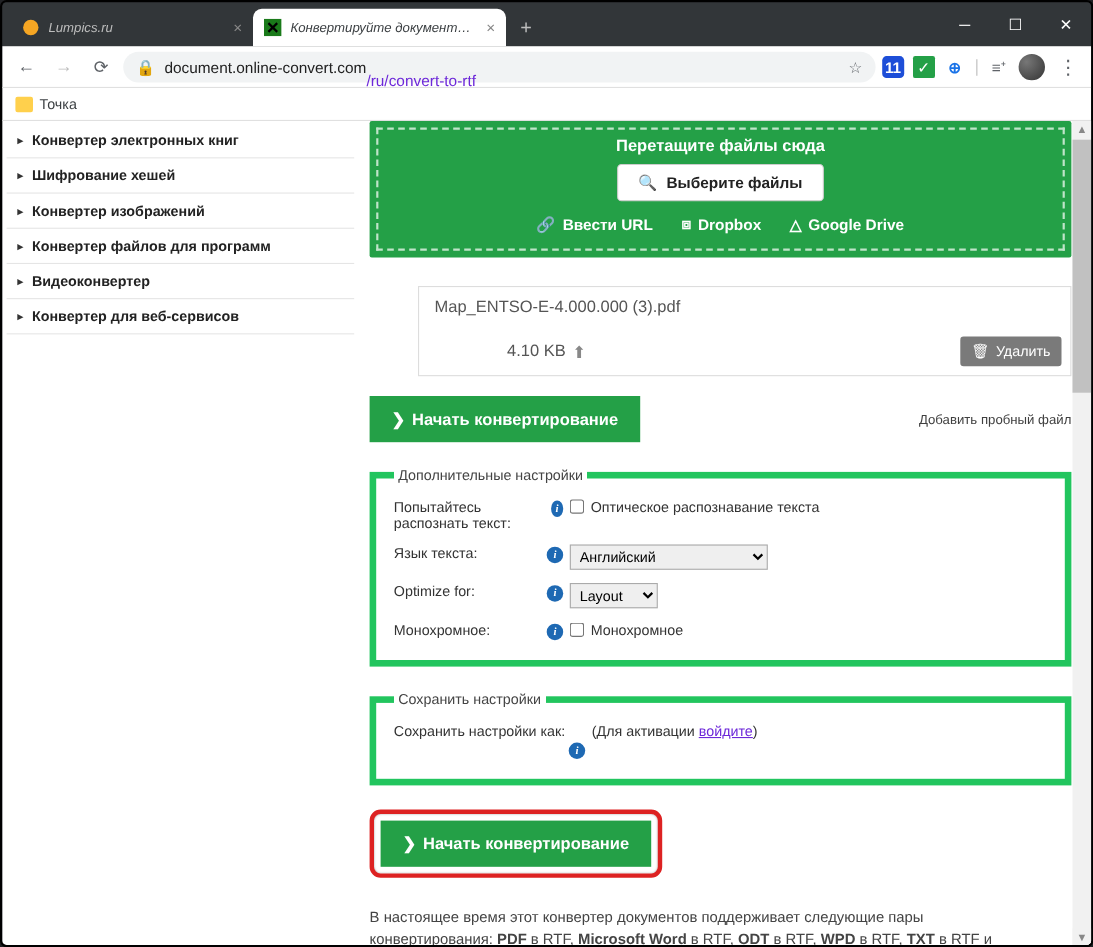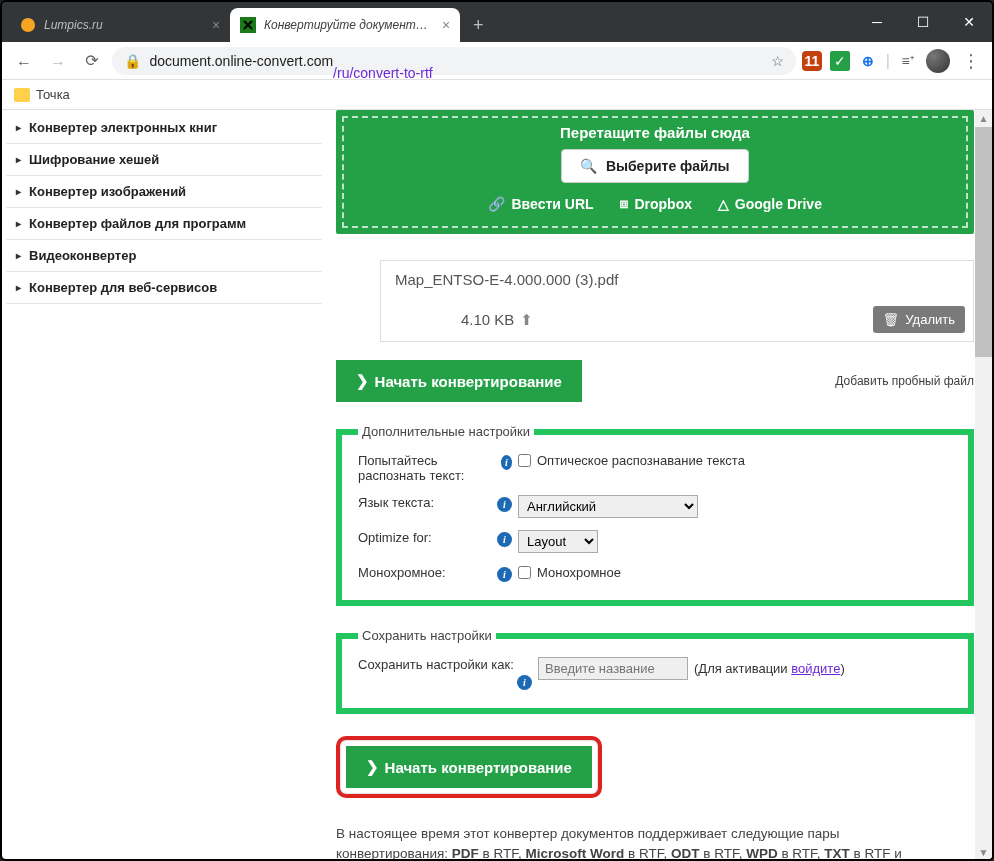--- a/index.html
+++ b/index.html
@@ -18,21 +18,21 @@
 .addrbar { background: #fff; height: 38px; display: flex; align-items: center; padding: 0 8px; gap: 6px; border-bottom: 1px solid #e0e0e0; }
 .navbtn { width: 28px; height: 28px; display: flex; align-items: center; justify-content: center; border-radius: 50%; cursor: pointer; color: #5f6368; }
 .navbtn.disabled { color: #bdbdbd; }
 .addressbox { flex: 1; height: 28px; background: #f1f3f4; border-radius: 14px; display: flex; align-items: center; padding: 0 12px; color: #202124; font-size: 14px; }
 .addressbox .lock { margin-right: 8px; color: #5f6368; }
 .addressbox .domain { color: #212121; }
 .addressbox .path { color: #6d28d9; margin-top: 24px; }
 .addressbox .star { margin-left: auto; color: #5f6368; }
 .exticons { display: flex; align-items: center; gap: 8px; }
 .exticons .ico { width: 20px; height: 20px; display: flex; align-items: center; justify-content: center; font-size: 14px; }
-.ext-red { background:#c2410c; color:#fff; border-radius:4px; font-size:9px; font-weight:bold; }
+.ext-red { background:#1d4ed8; color:#fff; border-radius:4px; font-size:9px; font-weight:bold; }
 .ext-green { background:#24a047; color:#fff; border-radius:2px; }
 .ext-blue { color:#1a73e8; font-weight:bold; }
 .avatar { width: 24px; height: 24px; border-radius: 50%; background: radial-gradient(circle at 30% 30%, #777, #333); }
 .menu3 { font-size: 18px; color: #5f6368; cursor: pointer; padding: 0 4px; }
 .bookbar { background: #fff; height: 30px; display: flex; align-items: center; padding: 0 12px; border-bottom: 1px solid #e0e0e0; font-size: 13px; color: #3c4043; }
 .bookbar .folder { width: 16px; height: 14px; background: #ffd04c; margin-right: 6px; border-radius: 2px; }
 .content { background: #fff; display: flex; height: 751px; position: relative; }
 .sidebar { width: 320px; padding: 2px 0 0 4px; }
 .sidebar-item { border-bottom: 1px solid #e5e5e5; padding: 8px 10px; font-size: 13px; font-weight: bold; color: #222; cursor: pointer; display: flex; align-items: center; }
 .sidebar-item .caret { margin-right: 8px; color: #333; font-size: 10px; }
@@ -242,21 +242,20 @@
     </fieldset>
 
     <fieldset>
       <legend>Сохранить настройки</legend>
       <div class="settingrow">
         <div class="settinglabel" style="width:180px">
             <span>Сохранить настройки как:</span>
             <span class="infoico" style="margin-top:18px">i</span>
           </div>
         <div class="settingctrl">
-          <input type="text" class="preset" placeholder="Введите название" style="">
           <span class="savehelp">
             <span>(Для активации </span><a>войдите</a><span>)</span>
           </span>
         </div>
       </div>
     </fieldset>
 
     <div class="highlightbox">
       <button class="btn-green">
         <span>❯</span>

